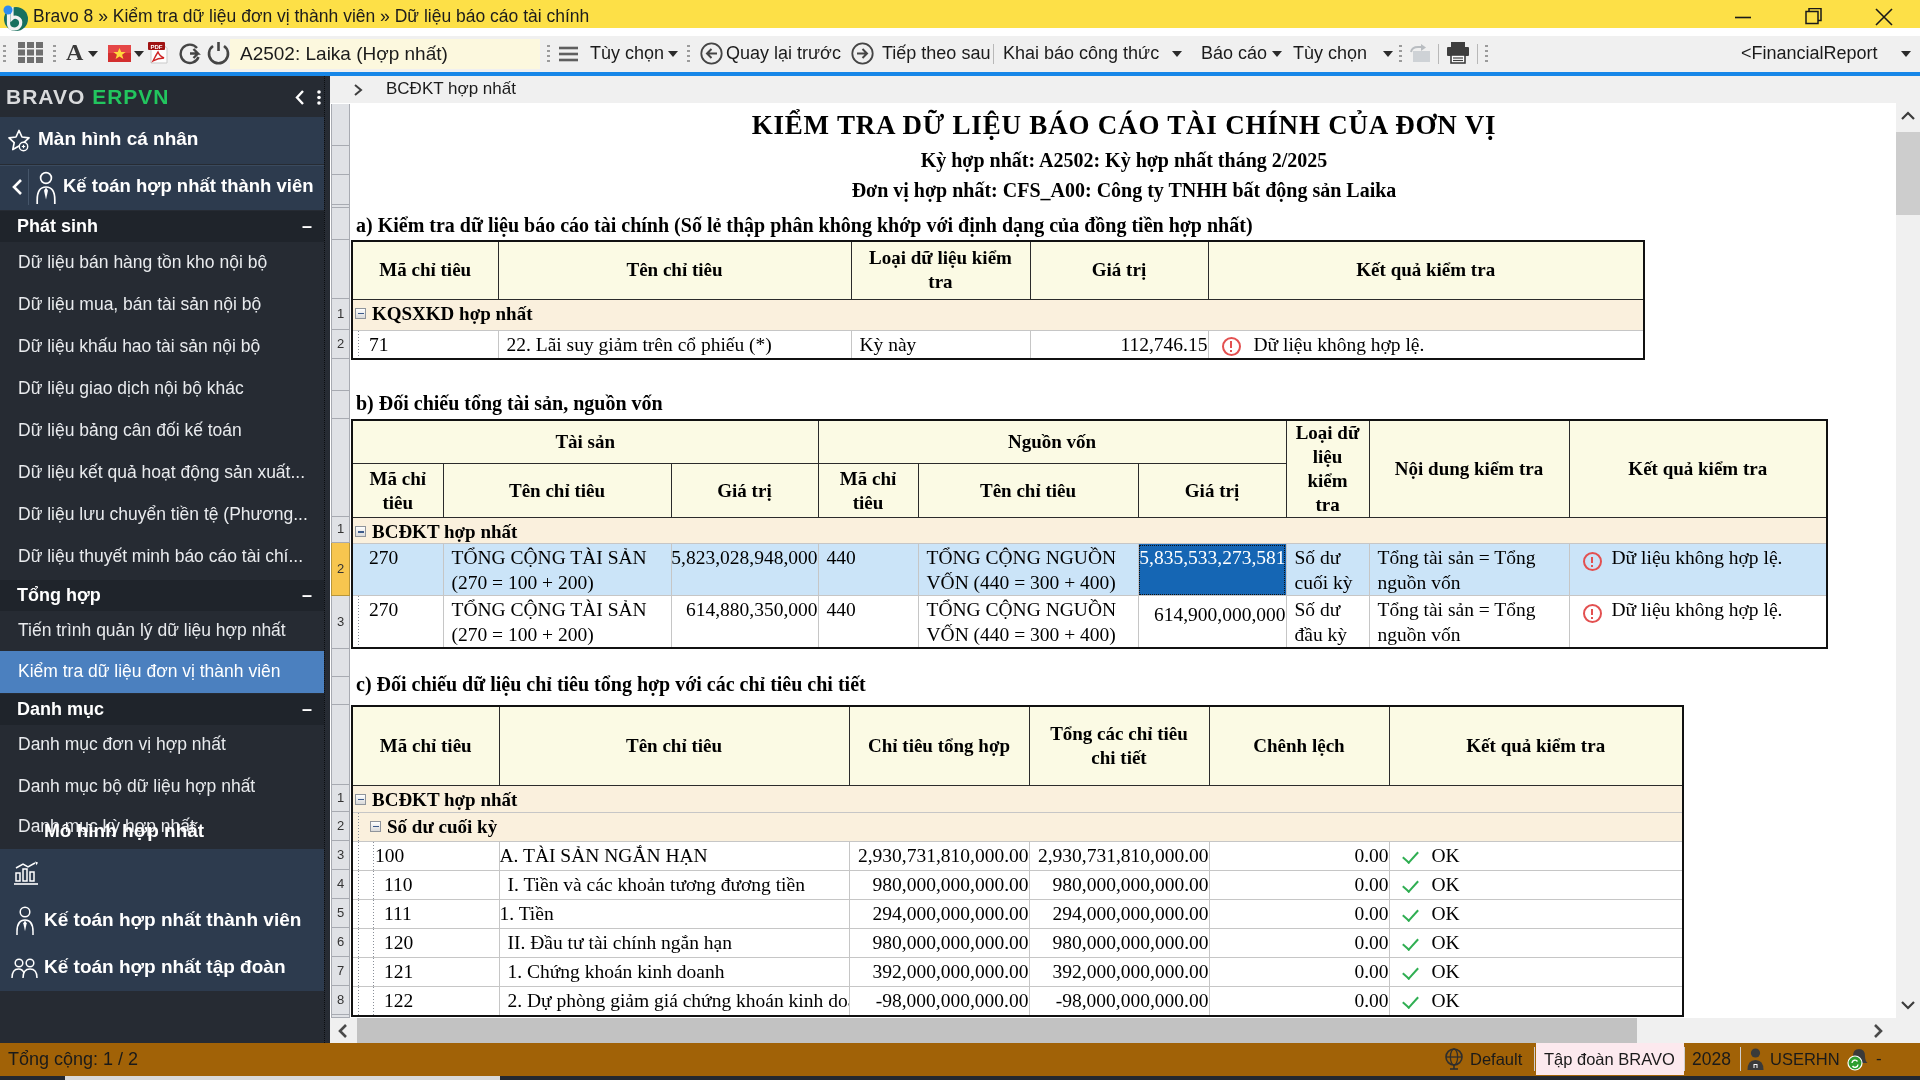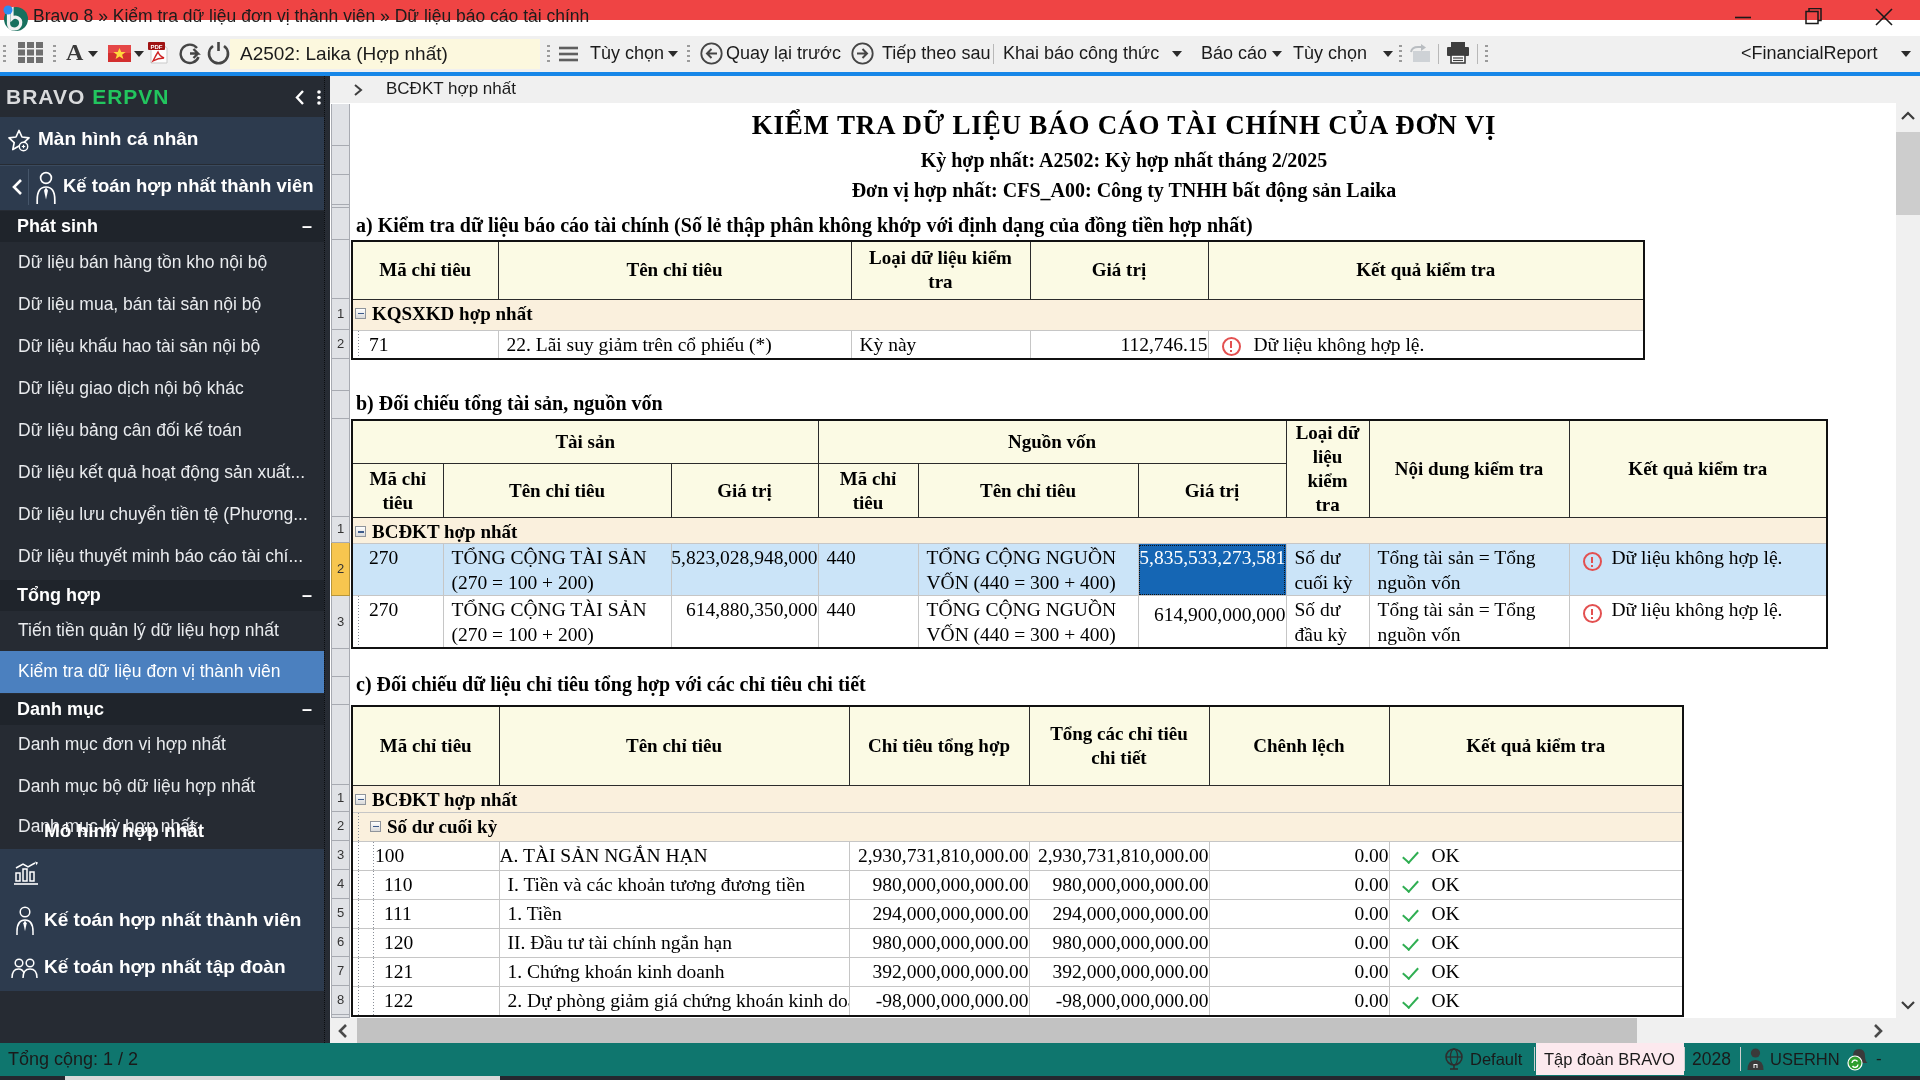--- a/index.html
+++ b/index.html
@@ -1,19 +1,19 @@
 <!DOCTYPE html>
 <html><head>
 <meta charset="utf-8">
 <style>
 html,body{margin:0;padding:0;}
 #root{position:relative;width:1920px;height:1080px;overflow:hidden;background:#fff;font-family:"Liberation Sans",sans-serif;}
 .abs{position:absolute;}
 
-#titlebar{left:0;top:0;width:1920px;height:20px;background:#ef4444;}
+#titlebar{left:0;top:0;width:1920px;height:28px;background:#fde047;}
 #tbtext{left:33px;top:6px;font-size:17.5px;color:#1c1c1c;}
 
 #toolbar{left:0;top:36px;width:1920px;height:37px;background:#f0f0f0;}
 #blueline{left:0;top:72px;width:1920px;height:4px;background:#1787e8;}
 .grip{position:absolute;top:9px;width:3px;height:18px;background-image:repeating-linear-gradient(to bottom,#9b9b9b 0 2px,transparent 2px 5px);}
 .vsep{position:absolute;top:8px;width:1px;height:20px;background:#b8b8b8;}
 .tbtxt{position:absolute;top:7px;font-size:18px;color:#1b1b1b;white-space:nowrap;}
 .caret{position:absolute;top:15px;width:0;height:0;border-left:5px solid transparent;border-right:5px solid transparent;border-top:6px solid #2b2b2b;}
 
 #sidebar{left:0;top:76px;width:324px;height:967px;background:#262b33;overflow:hidden;}
@@ -48,21 +48,21 @@
 .rtable .grow{line-height:23px;}
 .focus{background:#1566b4 !important;color:#fff;outline:1.5px dotted #111;outline-offset:-2px;}
 .dr td{line-height:28px;}
 .dra td{line-height:27px;}
 .gd1{background-image:repeating-linear-gradient(to bottom,#8a8f98 0 1px,transparent 1px 3px);background-size:1px 100%;background-position:5px 0;background-repeat:no-repeat;}
 .gd2{background-image:repeating-linear-gradient(to bottom,#8a8f98 0 1px,transparent 1px 3px),repeating-linear-gradient(to bottom,#8a8f98 0 1px,transparent 1px 3px);background-size:1px 100%,1px 100%;background-position:5px 0,20px 0;background-repeat:no-repeat,no-repeat;}
 
 #vsb{left:1896px;top:103px;width:24px;height:915px;background:#f0f0f0;}
 #hsb{left:330px;top:1018px;width:1566px;height:26px;background:#f0f0f0;}
 
-#statusbar{left:0;top:1043px;width:1920px;height:33px;background:#0f766e;color:#1a1a1a;font-size:18px;}
+#statusbar{left:0;top:1043px;width:1920px;height:33px;background:#a16207;color:#1a1a1a;font-size:18px;}
 #botstrip{left:0;top:1076px;width:1920px;height:4px;background:#24282f;}
 .chev{stroke:#3c3c3c;stroke-width:2.2;fill:none;}
 </style>
 </head>
 <body>
 <div id="root">
   <div class="abs" id="titlebar">
     <svg class="abs" style="left:2px;top:4px" width="27" height="28" viewBox="0 0 27 28">
       <circle cx="14" cy="15" r="12" fill="#17705e"></circle>
       <path d="M10 5 q-2.5 1 -3.5 3.5 l0 11 q0 5 5.5 5.5 q5 0 6.5 -4.5 q1 -4.5 -2.5 -6.5 q-3.5 -1.8 -6 0.5 z" fill="none" stroke="#f2f2f2" stroke-width="3.2"></path>
@@ -196,21 +196,21 @@
     <div class="abs sbhead" style="left:0;top:135px;width:324px;height:31px;line-height:31px;padding-left:17px;box-sizing:border-box">Phát sinh<span class="minus" style="top:0">–</span></div>
     <div class="abs sbitem" style="left:18px;top:176px">Dữ liệu bán hàng tồn kho nội bộ</div>
     <div class="abs sbitem" style="left:18px;top:218px">Dữ liệu mua, bán tài sản nội bộ</div>
     <div class="abs sbitem" style="left:18px;top:260px">Dữ liệu khấu hao tài sản nội bộ</div>
     <div class="abs sbitem" style="left:18px;top:302px">Dữ liệu giao dịch nội bộ khác</div>
     <div class="abs sbitem" style="left:18px;top:344px">Dữ liệu bảng cân đối kế toán</div>
     <div class="abs sbitem" style="left:18px;top:386px">Dữ liệu kết quả hoạt động sản xuất...</div>
     <div class="abs sbitem" style="left:18px;top:428px">Dữ liệu lưu chuyển tiền tệ (Phương...</div>
     <div class="abs sbitem" style="left:18px;top:470px">Dữ liệu thuyết minh báo cáo tài chí...</div>
     <div class="abs sbhead" style="left:0;top:504px;width:324px;height:31px;line-height:31px;padding-left:17px;box-sizing:border-box">Tổng hợp<span class="minus" style="top:0">–</span></div>
-    <div class="abs sbitem" style="left:18px;top:544px">Tiến tiền quản lý dữ liệu hợp nhất</div>
+    <div class="abs sbitem" style="left:18px;top:544px">Tiến trình quản lý dữ liệu hợp nhất</div>
     <div class="abs" style="left:0;top:575px;width:324px;height:42px;background:#4b80bf"></div>
     <div class="abs sbitem" style="left:18px;top:585px;color:#fff">Kiểm tra dữ liệu đơn vị thành viên</div>
     <div class="abs sbhead" style="left:0;top:618px;width:324px;height:31px;line-height:31px;padding-left:17px;box-sizing:border-box">Danh mục<span class="minus" style="top:0">–</span></div>
     <div class="abs sbitem" style="left:18px;top:658px">Danh mục đơn vị hợp nhất</div>
     <div class="abs sbitem" style="left:18px;top:700px">Danh mục bộ dữ liệu hợp nhất</div>
     <div class="abs sbitem" style="left:18px;top:740px">Danh mục kỳ hợp nhất</div>
     <div class="abs sbblue" style="left:0;top:773px;width:324px;height:142px"></div>
     <svg class="abs" style="left:13px;top:785px" width="26" height="24" viewBox="0 0 26 24">
       <path d="M1 23 h24" stroke="#fff" stroke-width="1.6"></path>
       <rect x="3" y="12" width="4" height="8" fill="none" stroke="#fff" stroke-width="1.5"></rect>
@@ -395,21 +395,21 @@
     <tr style="height:28px" class="dr">
           <td class="gd2" style="padding-left:31px">110</td>
           <td style="padding-left:8px">I. Tiền và các khoản tương đương tiền</td>
           <td class="num">980,000,000,000.00</td>
           <td class="num">980,000,000,000.00</td>
           <td class="num">0.00</td>
           <td><span class="chk"></span><span style="margin-left:11px">OK</span></td>
         </tr>
     <tr style="height:28px" class="dr">
           <td class="gd2" style="padding-left:31px">111</td>
-          <td style="padding-left:8px">1. Tiền</td>
+          <td style="padding-left:0">1. Tiền</td>
           <td class="num">294,000,000,000.00</td>
           <td class="num">294,000,000,000.00</td>
           <td class="num">0.00</td>
           <td><span class="chk"></span><span style="margin-left:11px">OK</span></td>
         </tr>
     <tr style="height:28px" class="dr">
           <td class="gd2" style="padding-left:31px">120</td>
           <td style="padding-left:8px">II. Đầu tư tài chính ngắn hạn</td>
           <td class="num">980,000,000,000.00</td>
           <td class="num">980,000,000,000.00</td>

